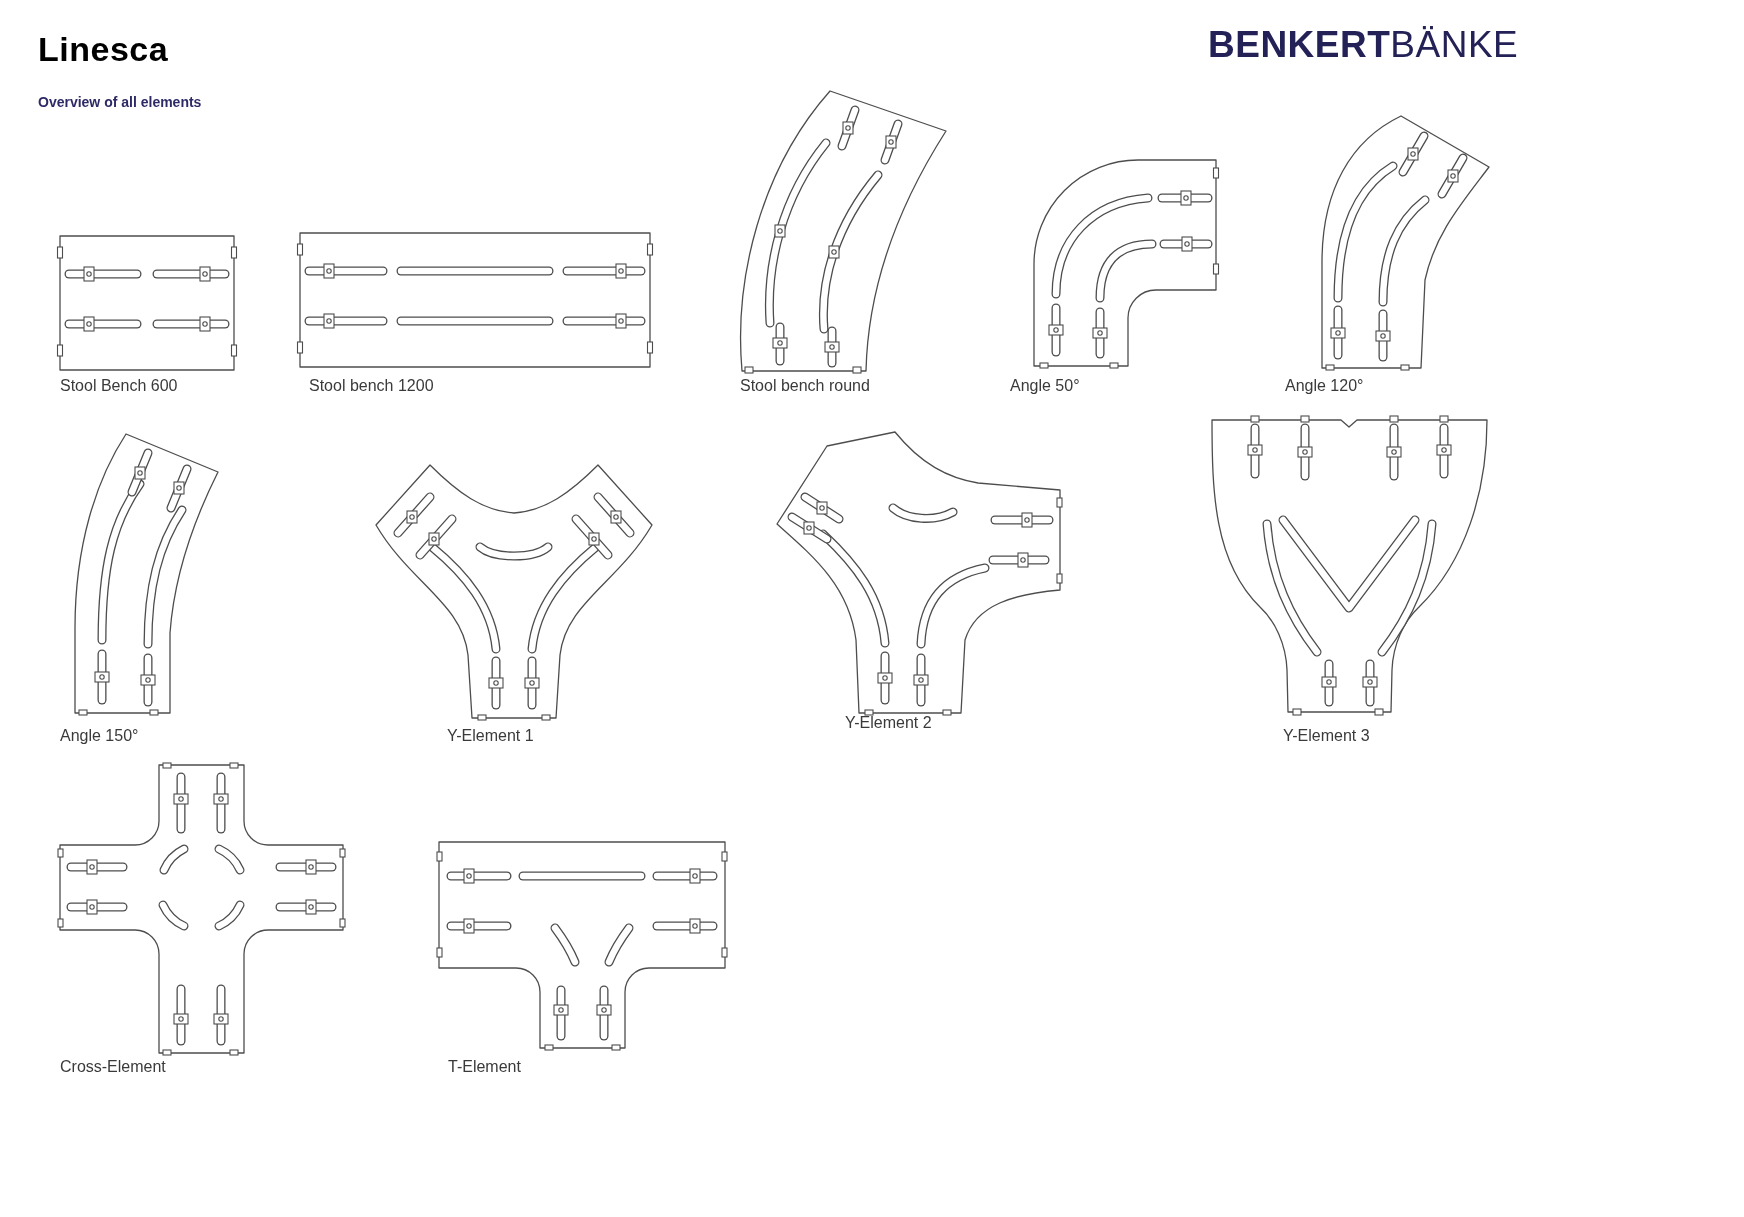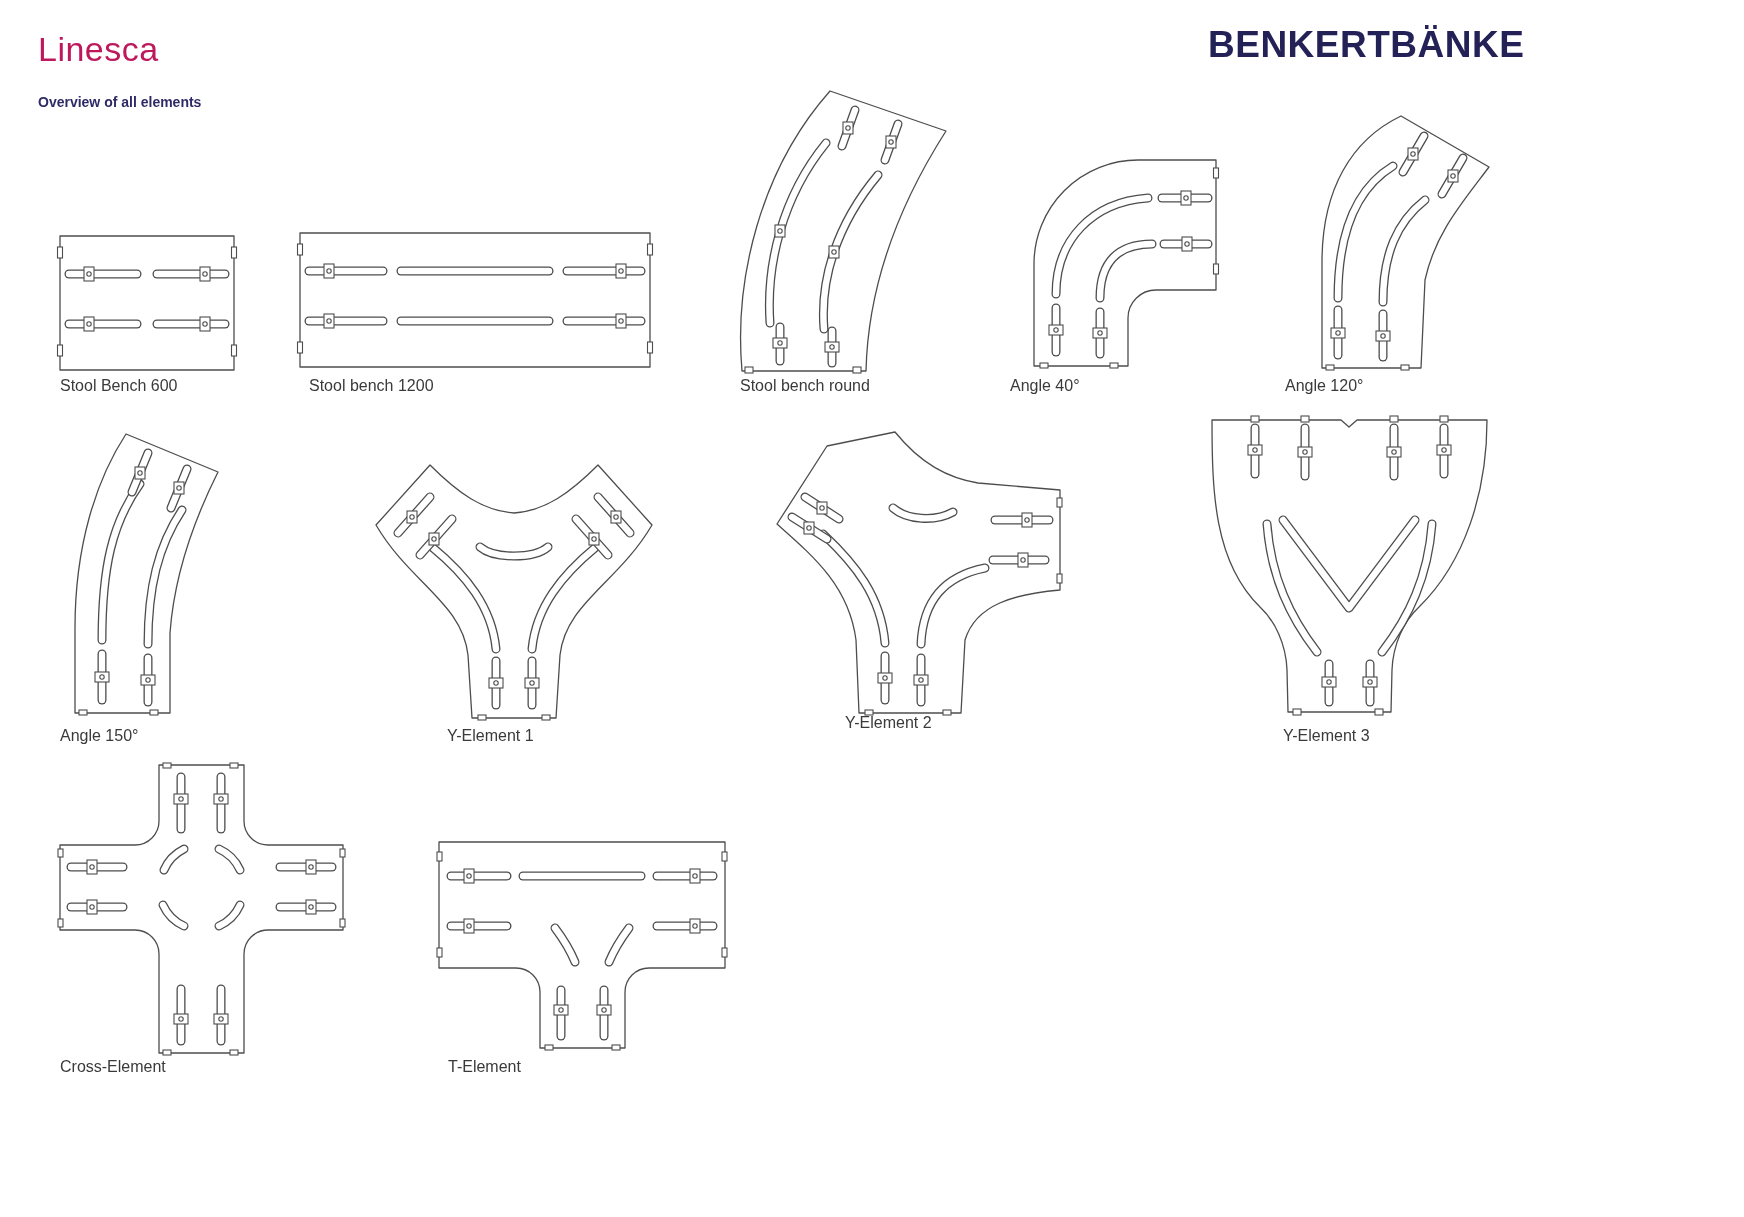--- a/index.html
+++ b/index.html
@@ -1,21 +1,21 @@
 <!DOCTYPE html>
 <html><head>
 <meta charset="utf-8">
 <style>
   *{margin:0;padding:0;box-sizing:border-box}
   html,body{width:1744px;height:1217px;background:#ffffff;font-family:"Liberation Sans",sans-serif;position:relative;overflow:hidden}
-  .page-title{position:absolute;left:38px;top:30px;font-size:34px;font-weight:normal;color:#be185d;letter-spacing:.5px}
+  .page-title{position:absolute;left:38px;top:30px;font-size:34px;font-weight:bold;color:#000000;letter-spacing:.5px}
   .page-subtitle{position:absolute;left:38px;top:94px;font-size:14px;font-weight:bold;color:#2e2a66}
   .brand{position:absolute;left:1208px;top:24px;font-size:37px;color:#232156;letter-spacing:.5px;white-space:nowrap}
   .brand .b1{font-weight:bold}
-  .brand .b2{font-weight:bold}
+  .brand .b2{font-weight:normal}
   .el{position:absolute}
   .el .lbl{position:absolute;font-size:16px;color:#3a3a3a;white-space:nowrap}
   svg{display:block;overflow:visible}
   .ol{fill:#ffffff;stroke:#4d4d4d;stroke-width:1.3;stroke-linejoin:round}
   .so{fill:none;stroke:#4d4d4d;stroke-width:9;stroke-linecap:round;stroke-linejoin:round}
   .si{fill:none;stroke:#ffffff;stroke-width:6.4;stroke-linecap:round;stroke-linejoin:round}
   .tab{fill:#ffffff;stroke:#4d4d4d;stroke-width:1.1}
   .cl{fill:#ffffff;stroke:#4d4d4d;stroke-width:1.1}
   .cc{fill:none;stroke:#4d4d4d;stroke-width:1.1}
 </style>
@@ -140,21 +140,21 @@
       <path class="si" d="M154 92H198"></path>
     <rect class="cl" x="39" y="173" width="14" height="10"></rect>
       <circle class="cc" cx="46" cy="178" r="2.2"></circle>
     <rect class="cl" x="83" y="176" width="14" height="10"></rect>
       <circle class="cc" cx="90" cy="181" r="2.2"></circle>
     <rect class="cl" x="171" y="39" width="10" height="14"></rect>
       <circle class="cc" cx="176" cy="46" r="2.2"></circle>
     <rect class="cl" x="172" y="85" width="10" height="14"></rect>
       <circle class="cc" cx="177" cy="92" r="2.2"></circle>
   </svg>
-  <span class="lbl" style="left:0px;top:225px">Angle 40°</span>
+  <span class="lbl" style="left:0px;top:225px">Angle 50°</span>
 </div>
 
 <div class="el" style="left:1283px;top:112px">
   <svg width="209" height="258" viewBox="0 0 209 258">
     <path class="ol" d="M39 256L39 150C39 78 68 28 118 4L206 55C178 92 152 122 142 168L138 256Z"></path>
     <rect class="tab" x="43" y="253" width="8" height="5"></rect>
       <rect class="tab" x="118" y="253" width="8" height="5"></rect>
     <path class="so" d="M55 243V198"></path>
       <path class="si" d="M55 243V198"></path>
     <path class="so" d="M100 245V202"></path>

